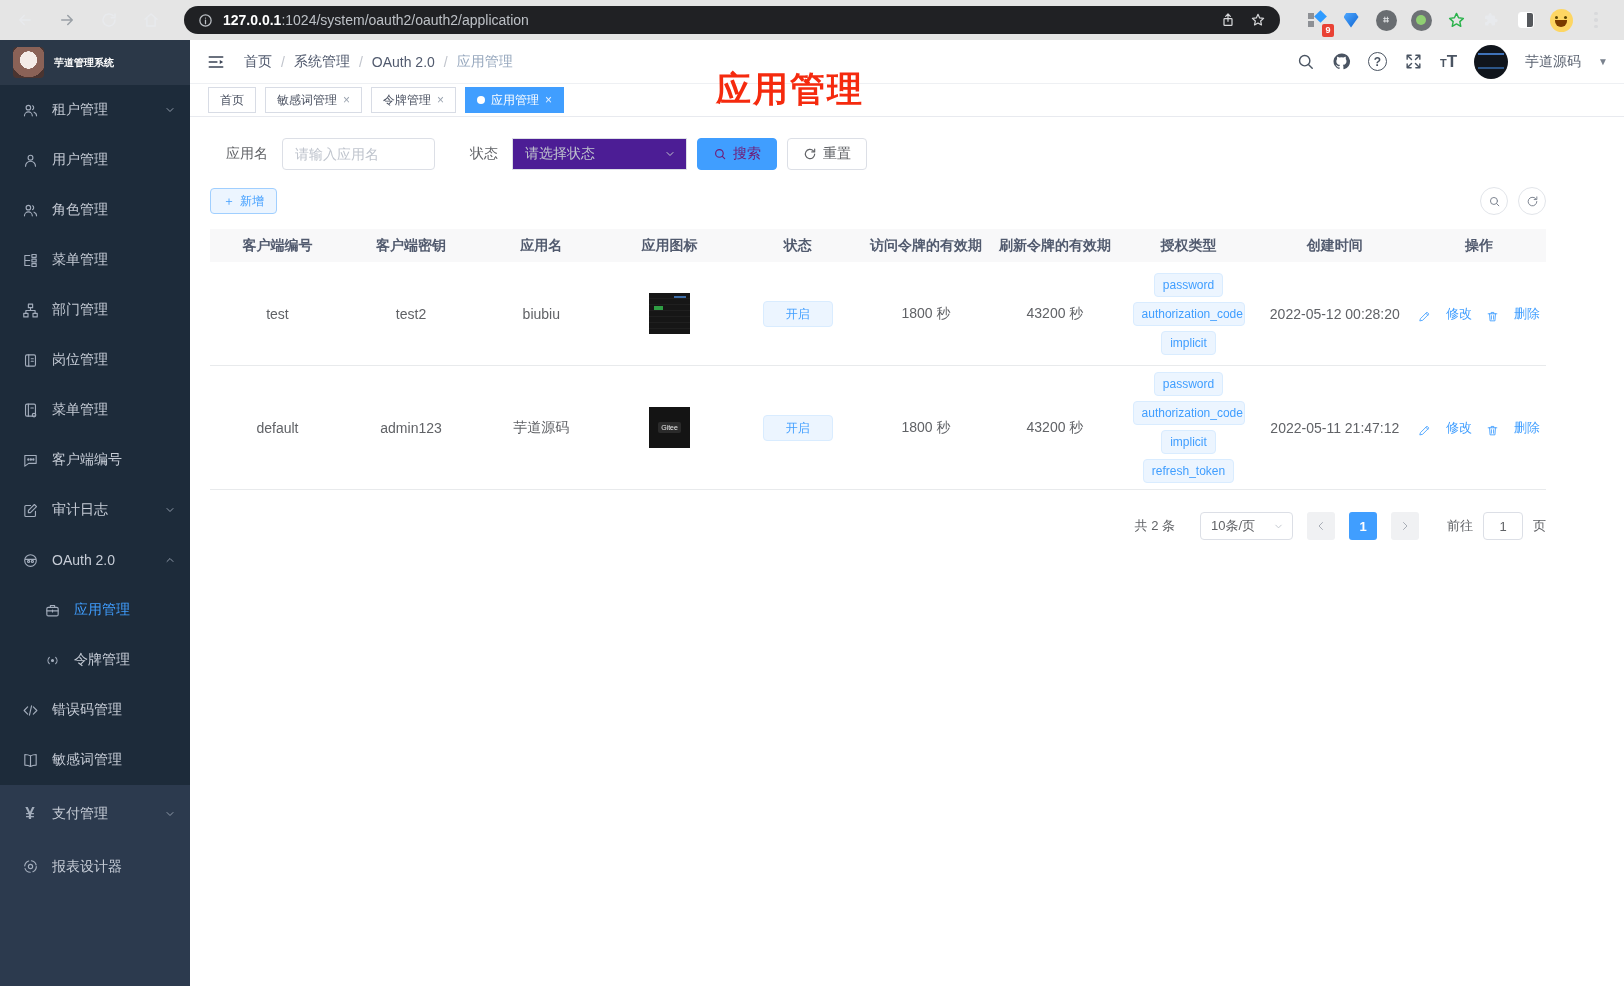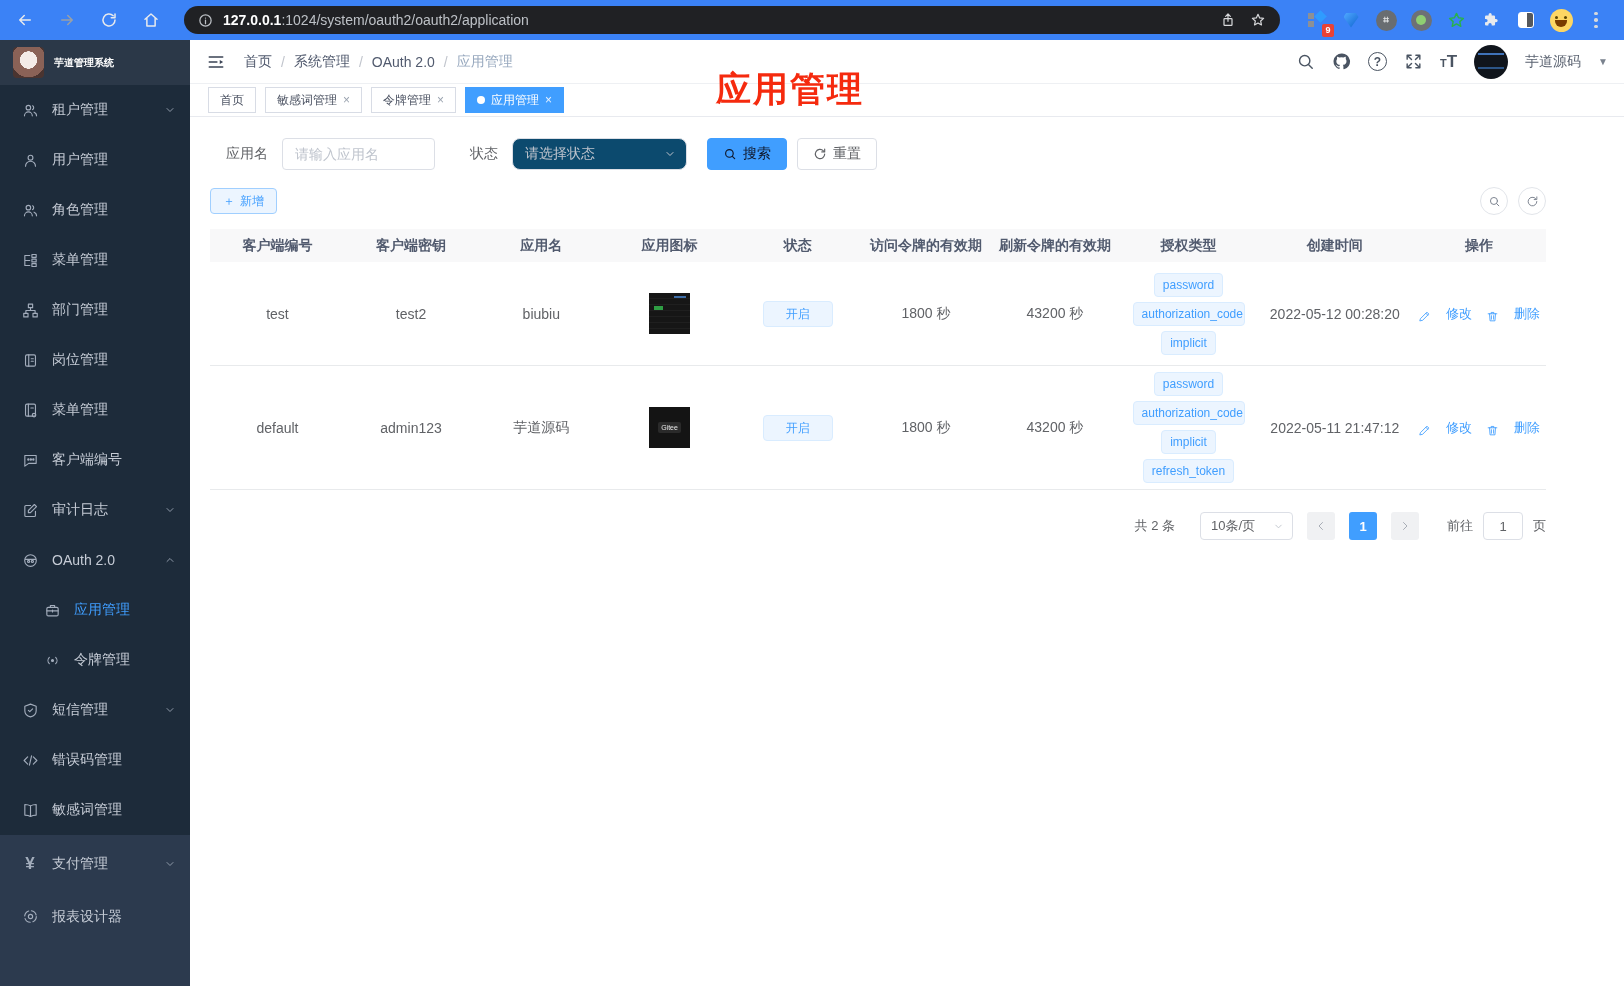--- a/index.html
+++ b/index.html
@@ -1,21 +1,21 @@
 <!DOCTYPE html>
 <html><head>
 <meta charset="utf-8">
 <style>
 *{margin:0;padding:0;box-sizing:border-box}
 html,body{width:1624px;height:986px;overflow:hidden}
 body{font-family:"Liberation Sans","DejaVu Sans",sans-serif;font-size:14px;color:#606266;background:#fff}
 svg{display:block}
 
 
-.browser{height:40px;background:#3b82f6;display:flex;align-items:center;padding:0 10px;gap:12px}
+.browser{height:40px;background:#e5e5e5;display:flex;align-items:center;padding:0 10px;gap:12px}
 .bicon{width:30px;height:30px;display:flex;align-items:center;justify-content:center;color:#e8eaed;flex:0 0 auto}
 .bicon.dim{color:#9aa0a6}
 .bicon svg{width:18px;height:18px;stroke:currentColor;fill:none;stroke-width:2;stroke-linecap:round;stroke-linejoin:round}
 .urlbar{flex:1;height:28px;background:#202124;border-radius:14px;display:flex;align-items:center;padding:0 14px;gap:10px;min-width:0;margin:0 6px}
 .urlbar .info svg{width:15px;height:15px;stroke:#bdc1c6;fill:none;stroke-width:2;stroke-linecap:round}
 .urltext{font-size:14px;white-space:nowrap;overflow:hidden}
 .url-host{color:#fff;font-weight:700}
 .url-rest{color:#bdc1c6}
 .urlbar .tail{margin-left:auto;display:flex;gap:14px}
 .urlbar .tail svg{width:16px;height:16px;stroke:#d8d9db;fill:none;stroke-width:1.8;stroke-linecap:round;stroke-linejoin:round}
@@ -92,26 +92,26 @@
 
 .annotation{position:absolute;left:526px;top:26px;font-size:35px;font-weight:700;color:#f52a0e;letter-spacing:2px;z-index:5;pointer-events:none;white-space:nowrap}
 
 
 .content{flex:1;padding:21px 78px 0 20px;min-width:0}
 .filter-row{display:flex;align-items:center}
 .f-label{color:#606266;font-size:14px;margin:0 14px 0 16px;white-space:nowrap}
 .f-label.second{margin-left:35px}
 .inp{width:153px;height:32px;border:1px solid #dcdfe6;border-radius:4px;padding:0 12px;font-size:14px;color:#606266;background:#fff;outline:none;font-family:inherit}
 .inp::placeholder{color:#bfc4cd}
-.sel{width:175px;height:32px;border:1px solid #dcdfe6;border-radius:8px;padding:0 10px 0 12px;display:flex;align-items:center;background:#0c4a6e;cursor:pointer}
+.sel{width:175px;height:32px;border:1px solid #dcdfe6;border-radius:0;padding:0 10px 0 12px;display:flex;align-items:center;background:#4c1d95;cursor:pointer}
 .sel .ph{color:#bfc4cd;font-size:14px;flex:1;white-space:nowrap;overflow:hidden}
 .sel svg{width:12px;height:12px;stroke:#c0c4cc;fill:none;stroke-width:2;stroke-linecap:round;stroke-linejoin:round}
 .btn{height:32px;display:inline-flex;align-items:center;justify-content:center;gap:6px;padding:0 15px;border-radius:4px;font-size:14px;cursor:pointer;border:1px solid transparent;white-space:nowrap}
 .btn svg{width:14px;height:14px;stroke:currentColor;fill:none;stroke-width:2;stroke-linecap:round;stroke-linejoin:round}
-.btn-primary{background:#409eff;border-color:#409eff;color:#0f172a;margin-left:20px}
+.btn-primary{background:#409eff;border-color:#409eff;color:#701a75;margin-left:10px}
 .btn-plain{background:#fff;border-color:#dcdfe6;color:#606266;margin-left:10px}
 .toolbar-row{margin-top:17px;display:flex;align-items:center}
 .btn-add{height:26px;padding:0 12px;font-size:12px;background:#ecf5ff;border:1px solid #a0cfff;color:#409eff;border-radius:4px;display:inline-flex;align-items:center;gap:5px;cursor:pointer}
 .tool-circles{margin-left:auto;display:flex;gap:10px}
 .circ{width:28px;height:28px;border-radius:50%;border:1px solid #e2e5ea;background:#fff;display:flex;align-items:center;justify-content:center;color:#7a828e;cursor:pointer}
 .circ svg{width:13px;height:13px;stroke:currentColor;fill:none;stroke-width:1.8;stroke-linecap:round;stroke-linejoin:round}
 
 
 .table{margin-top:14px;width:100%;font-size:14px}
 .tr{display:flex;align-items:center;text-align:center}
@@ -366,34 +366,20 @@
         <span class="lbl">应用管理</span>
       </div>
       <div class="mi sub">
         <span class="micon">
             <svg viewBox="0 0 24 24">
               <circle cx="12" cy="12" r="1.4" fill="currentColor"></circle>
               <path d="M7.5 16.5a6.4 6.4 0 0 1 0-9M16.5 7.5a6.4 6.4 0 0 1 0 9"></path>
             </svg>
           </span>
         <span class="lbl">令牌管理</span>
-      </div>
-      <div class="mi">
-        <span class="micon">
-            <svg viewBox="0 0 24 24">
-              <path d="M12 3l8 3v6.2c0 4.6-3.4 7.6-8 8.8-4.6-1.2-8-4.2-8-8.8V6z"></path>
-              <path d="M9 11.7l2 2 4-4"></path>
-            </svg>
-          </span>
-        <span class="lbl">短信管理</span>
-        <span class="arrow">
-            <svg viewBox="0 0 24 24">
-              <path d="M6 9l6 6 6-6"></path>
-            </svg>
-          </span>
       </div>
       <div class="mi">
         <span class="micon">
             <svg viewBox="0 0 24 24">
               <path d="M8 7l-5 5 5 5M16 7l5 5-5 5M13.5 5.5l-3 13"></path>
             </svg>
           </span>
         <span class="lbl">错误码管理</span>
       </div>
       <div class="mi">

